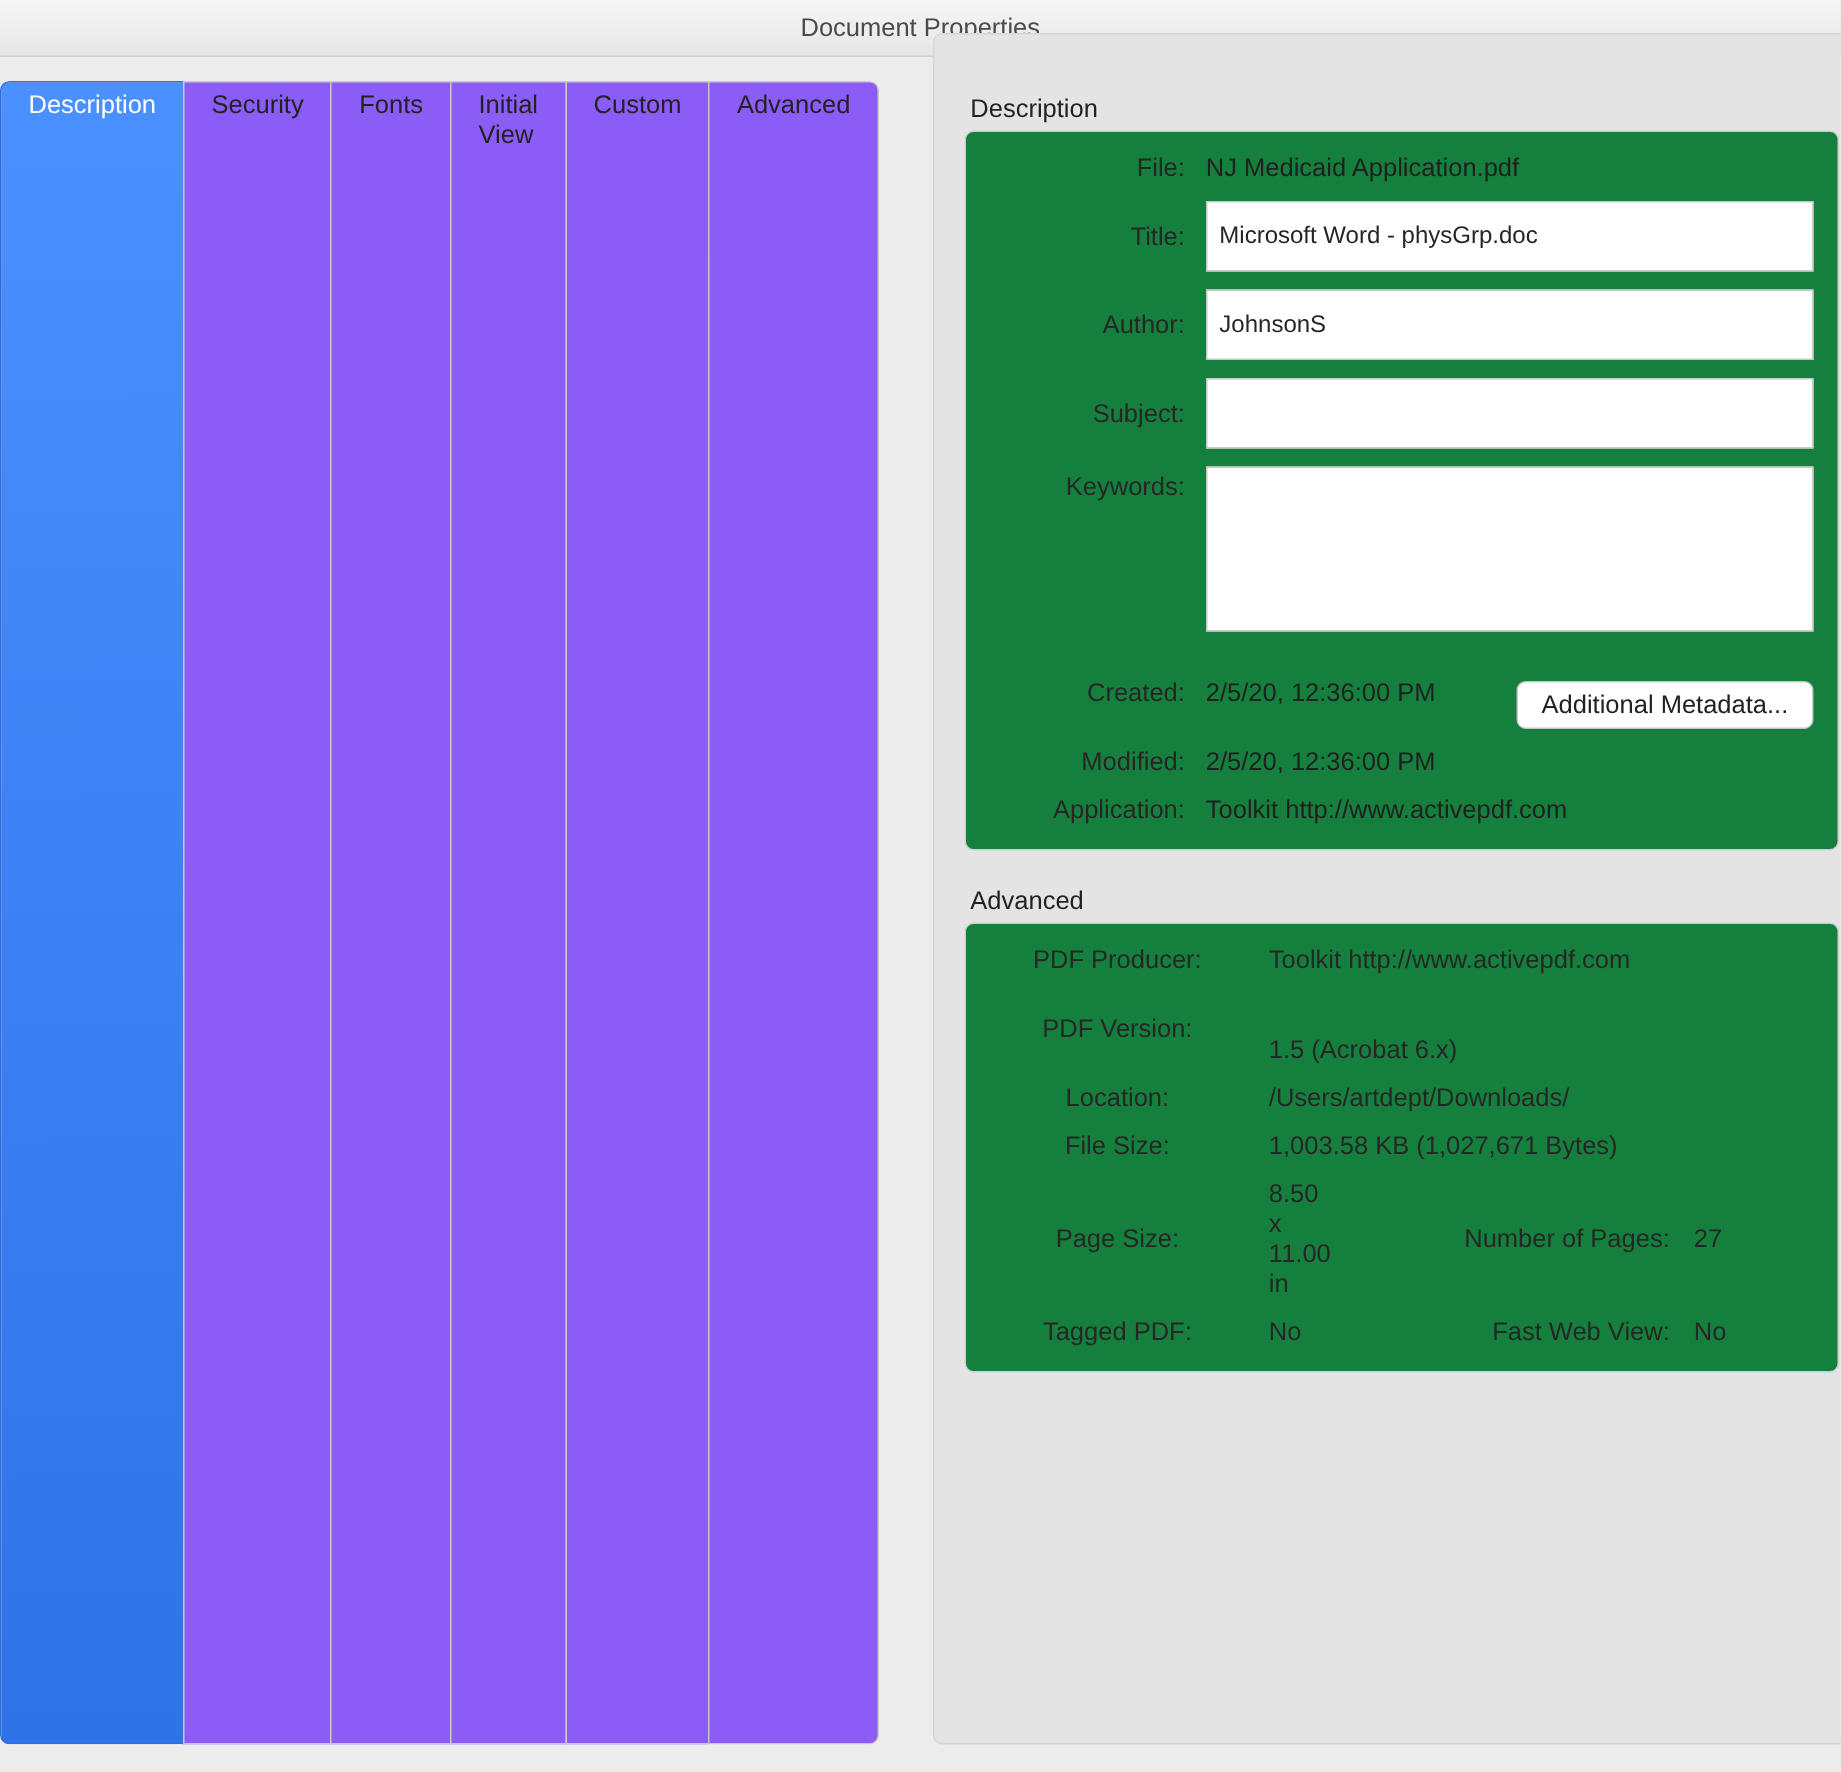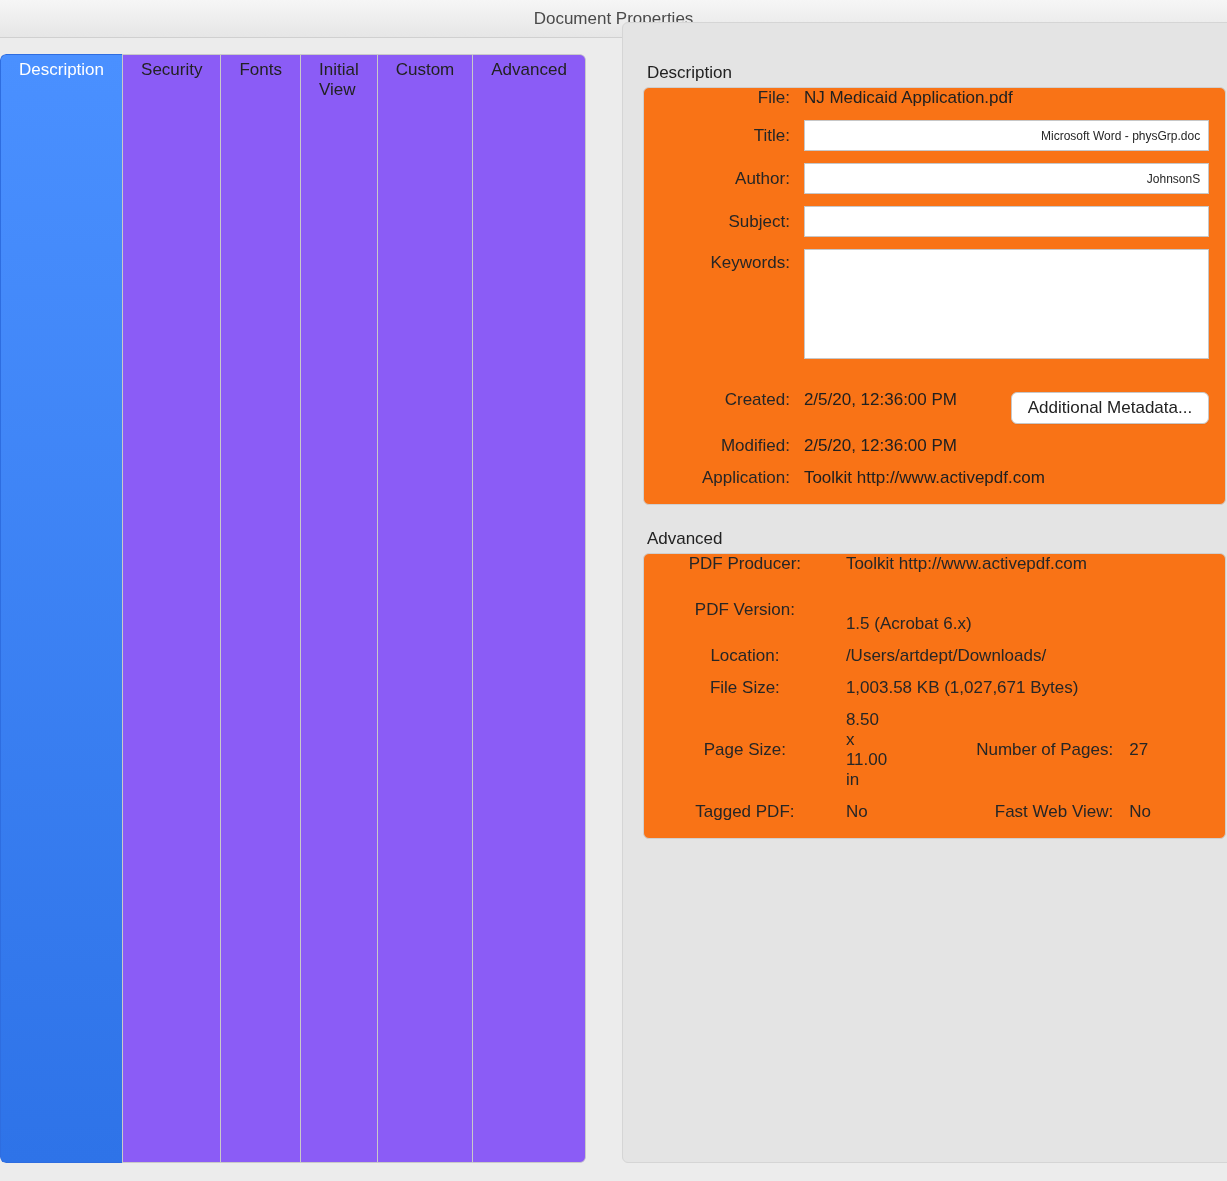--- a/index.html
+++ b/index.html
@@ -79,52 +79,51 @@
       padding: 34px 20px 20px 20px;
       display: flex;
       flex-direction: column;
     }
     .section-label {
       font-size: 17px;
       color: #222;
       margin: 6px 0 4px 4px;
     }
     .group-box {
-      background: #f97316;
+      background: #15803d;
       border: 1px solid #cfcfcf;
       border-radius: 6px;
-      padding: 0 16px 16px 16px;
+      padding: 14px 16px 16px 16px;
     }
     .desc-box {
       display: grid;
       grid-template-columns: 130px 1fr auto;
       column-gap: 14px;
       row-gap: 12px;
       align-items: center;
     }
     .desc-label {
       text-align: right;
       color: #262626;
       font-size: 17px;
     }
     .desc-value {
       font-size: 17px;
       color: #202020;
     }
     .text-input {
       width: 100%;
-      height: 31px;
+      height: 47px;
       border: 1px solid #c7c7c7;
       border-radius: 0;
       background: #fff;
-      font-size: 12px;
+      font-size: 16px;
       padding: 3px 8px;
       color: #262626;
       font-family: inherit;
-      text-align: right;
     }
     .text-area {
       width: 100%;
       height: 110px;
       border: 1px solid #c7c7c7;
       background: #fff;
       font-size: 17px;
       padding: 4px 8px;
       color: #262626;
       font-family: inherit;

